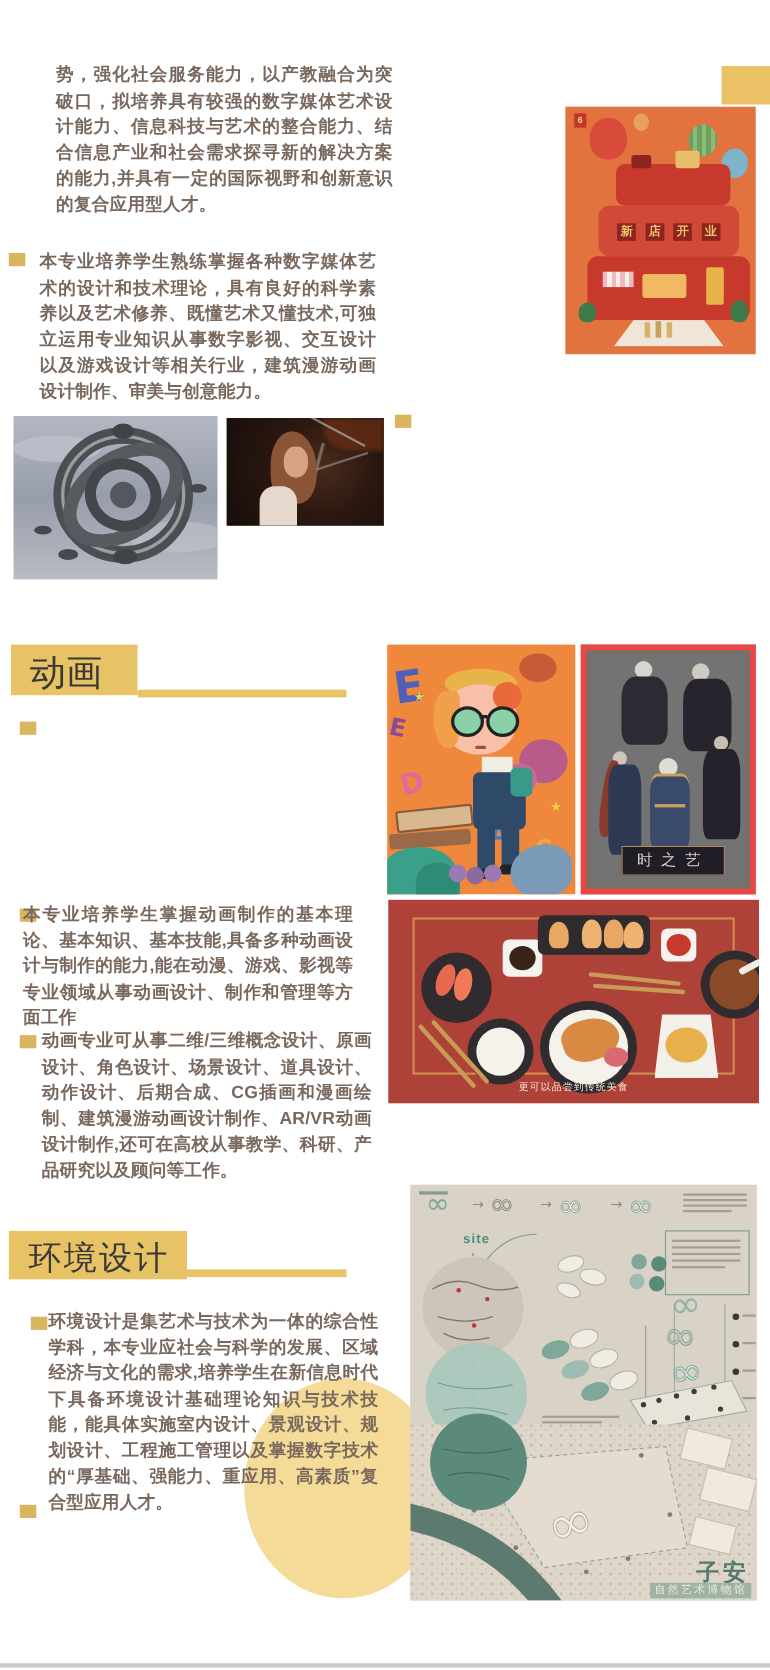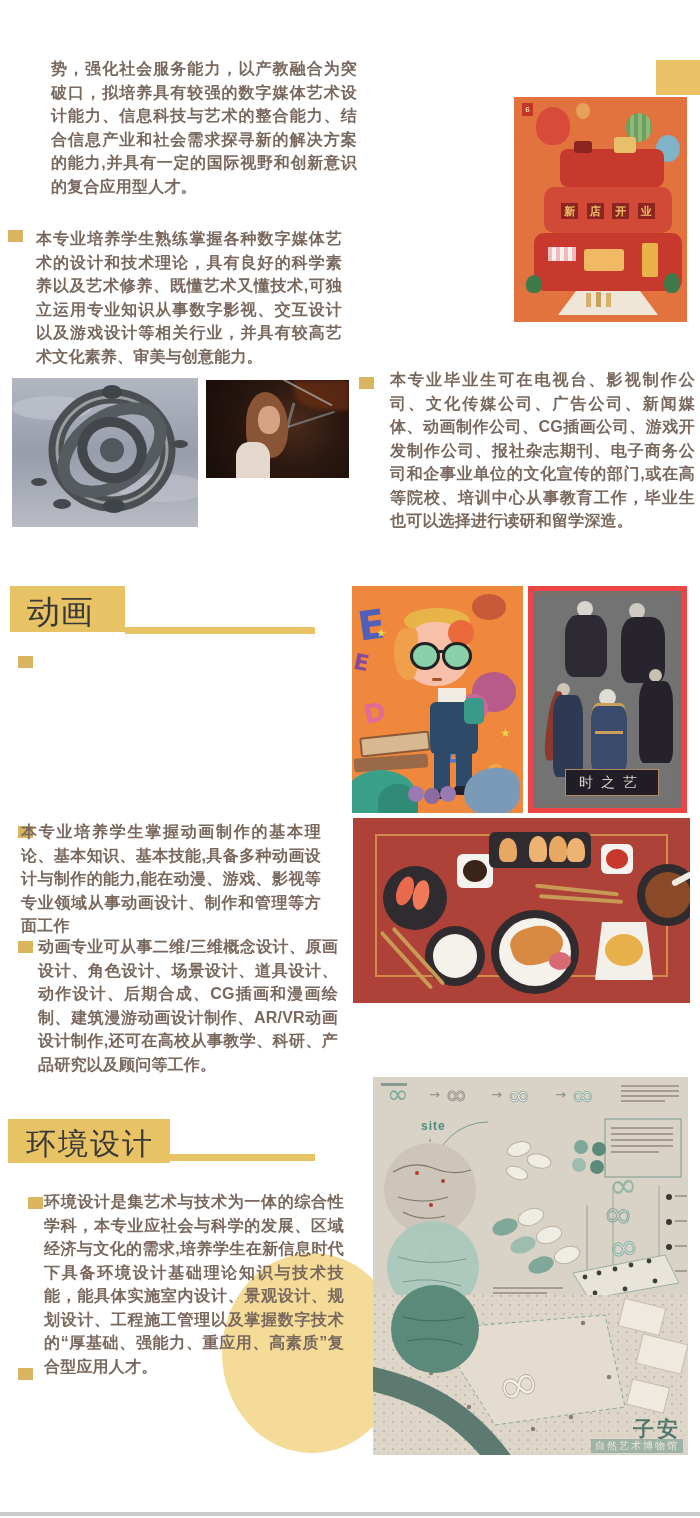--- a/index.html
+++ b/index.html
@@ -48,24 +48,23 @@
       padding:0 4px;letter-spacing:2px;}
 </style>
 </head>
 <body>
 
 <div class="page">
 
   <div class="para" style="left:51px;top:57px;width:306px;">势，强化社会服务能力，以产教融合为突破口，拟培养具有较强的数字媒体艺术设计能力、信息科技与艺术的整合能力、结合信息产业和社会需求探寻新的解决方案的能力,并具有一定的国际视野和创新意识的复合应用型人才。</div>
 
   <div class="bullet" style="left:8px;top:230px;"></div>
-  <div class="para" style="left:36px;top:227px;width:306px;">本专业培养学生熟练掌握各种数字媒体艺术的设计和技术理论，具有良好的科学素养以及艺术修养、既懂艺术又懂技术,可独立运用专业知识从事数字影视、交互设计以及游戏设计等相关行业，并具有较高艺术文化素养、审美与创意能力。</div>
+  <div class="para" style="left:36px;top:227px;width:306px;">本专业培养学生熟练掌握各种数字媒体艺术的设计和技术理论，具有良好的科学素养以及艺术修养、既懂艺术又懂技术,可独立运用专业知识从事数字影视、交互设计以及游戏设计等相关行业，建筑漫游动画设计制作、审美与创意能力。</div>
 
   <div class="bullet" style="left:359px;top:377px;"></div>
-  <div class="para" style="left:390px;top:368px;width:305px;">本专业毕业生可在电视台、影视制作公司、文化传媒公司、广告公司、新闻媒体、动画制作公司、CG插画公司、游戏开发制作公司、报社杂志期刊、电子商务公司和企事业单位的文化宣传的部门,或在高等院校、培训中心从事教育工作，毕业生也可以选择进行读研和留学深造。</div>
 
   <div class="gold-square" style="left:656px;top:60px;width:44px;height:35px;"></div>
 
 
   <div class="art shop" style="left:514px;top:97px;width:173px;height:225px;">
     <div class="shop-badge">6</div>
     <div class="abs" style="left:22px;top:10px;width:34px;height:38px;border-radius:50% 50% 45% 45%;background:#d84b3a;"></div>
     <div class="abs" style="left:112px;top:16px;width:26px;height:29px;border-radius:50%;background:repeating-linear-gradient(90deg,#6f9f5f 0 4px,#8cba77 4px 8px);"></div>
     <div class="abs" style="left:142px;top:38px;width:24px;height:27px;border-radius:50%;background:#7fb3c8;"></div>
     <div class="abs" style="left:62px;top:6px;width:14px;height:16px;border-radius:50%;background:#e8a15a;"></div>
@@ -215,20 +214,21 @@
     <div class="dish" style="left:138px;top:92px;width:88px;height:84px;background:#2f2b2e;"></div>
     <div class="dish" style="left:146px;top:100px;width:72px;height:68px;background:#f5f2ec;"></div>
     <div class="abs" style="left:158px;top:108px;width:52px;height:38px;border-radius:40% 60% 50% 50%;background:#d88a42;transform:rotate(-18deg);"></div>
     <div class="abs" style="left:196px;top:134px;width:22px;height:18px;border-radius:50%;background:#d86a72;"></div>
     <div class="abs" style="left:242px;top:104px;width:58px;height:58px;background:#f3f0ea;clip-path:polygon(12% 0,88% 0,100% 100%,0 100%);"></div>
     <div class="dish" style="left:252px;top:116px;width:38px;height:32px;background:#e8b04a;"></div>
     <div class="chop" style="left:28px;top:112px;width:76px;height:4px;transform:rotate(48deg);transform-origin:left;"></div>
     <div class="chop" style="left:40px;top:108px;width:76px;height:4px;transform:rotate(48deg);transform-origin:left;"></div>
     <div class="chop" style="left:182px;top:70px;width:84px;height:4px;transform:rotate(6deg);"></div>
     <div class="chop" style="left:186px;top:79px;width:84px;height:4px;transform:rotate(4deg);"></div>
+    <div class="food-caption">更可以品尝到传统美食</div>
   </div>
 
   <div class="gold-circle" style="left:222px;top:1253px;width:180px;height:200px;"></div>
 
   <div class="h-block" style="left:8px;top:1119px;width:162px;height:44px;"></div>
   <div class="h-bar" style="left:170px;top:1154px;width:145px;"></div>
   <div class="h-text" style="left:26px;top:1124px;font-size:30px;letter-spacing:2px;">环境设计</div>
 
   <div class="bullet" style="left:28px;top:1197px;"></div>
   <div class="para" style="left:44px;top:1190px;width:300px;z-index:3;">环境设计是集艺术与技术为一体的综合性学科，本专业应社会与科学的发展、区域经济与文化的需求,培养学生在新信息时代下具备环境设计基础理论知识与技术技能，能具体实施室内设计、景观设计、规划设计、工程施工管理以及掌握数字技术的“厚基础、强能力、重应用、高素质”复合型应用人才。</div>

